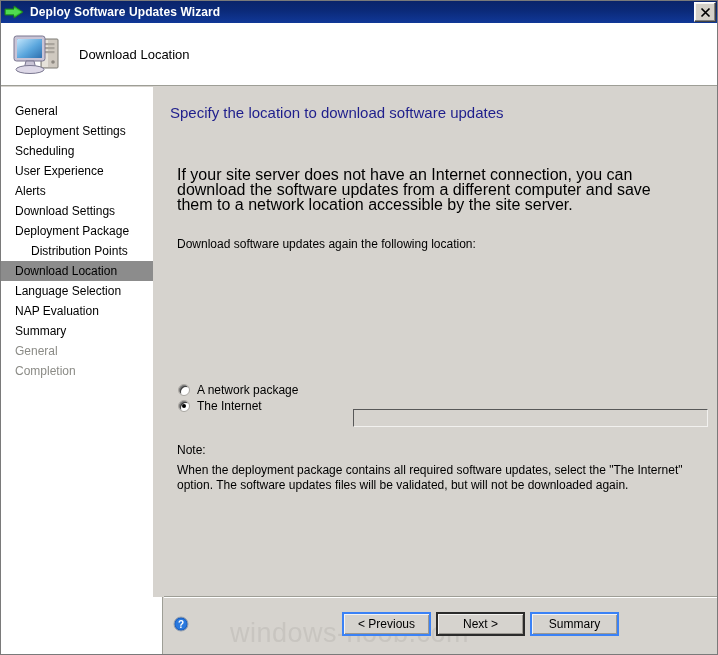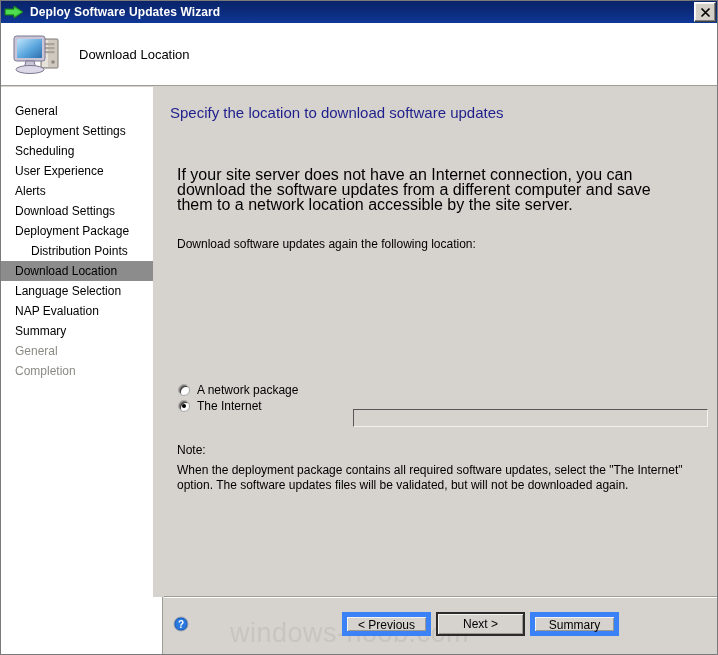--- a/index.html
+++ b/index.html
@@ -245,21 +245,21 @@
     letter-spacing: .5px;
     white-space: nowrap;
     user-select: none;
   }
   .btn {
     position: absolute;
     top: 14px;
     width: 89px;
     height: 24px;
     background: #d6d3ce;
-    border: 5px solid #3b82f6;
+    border: 2px solid #3b82f6;
     box-shadow: inset 1px 1px 0 #f4f3f1, inset -1px -1px 0 #9b9892;
     font-family: "Liberation Sans", sans-serif;
     font-size: 12px;
     color: #000000;
     box-sizing: border-box;
     cursor: default;
   }
   .btn.default {
     border: 2px solid #2b2b2b;
     box-shadow: inset 1px 1px 0 #f4f3f1, inset -1px -1px 0 #9b9892;

